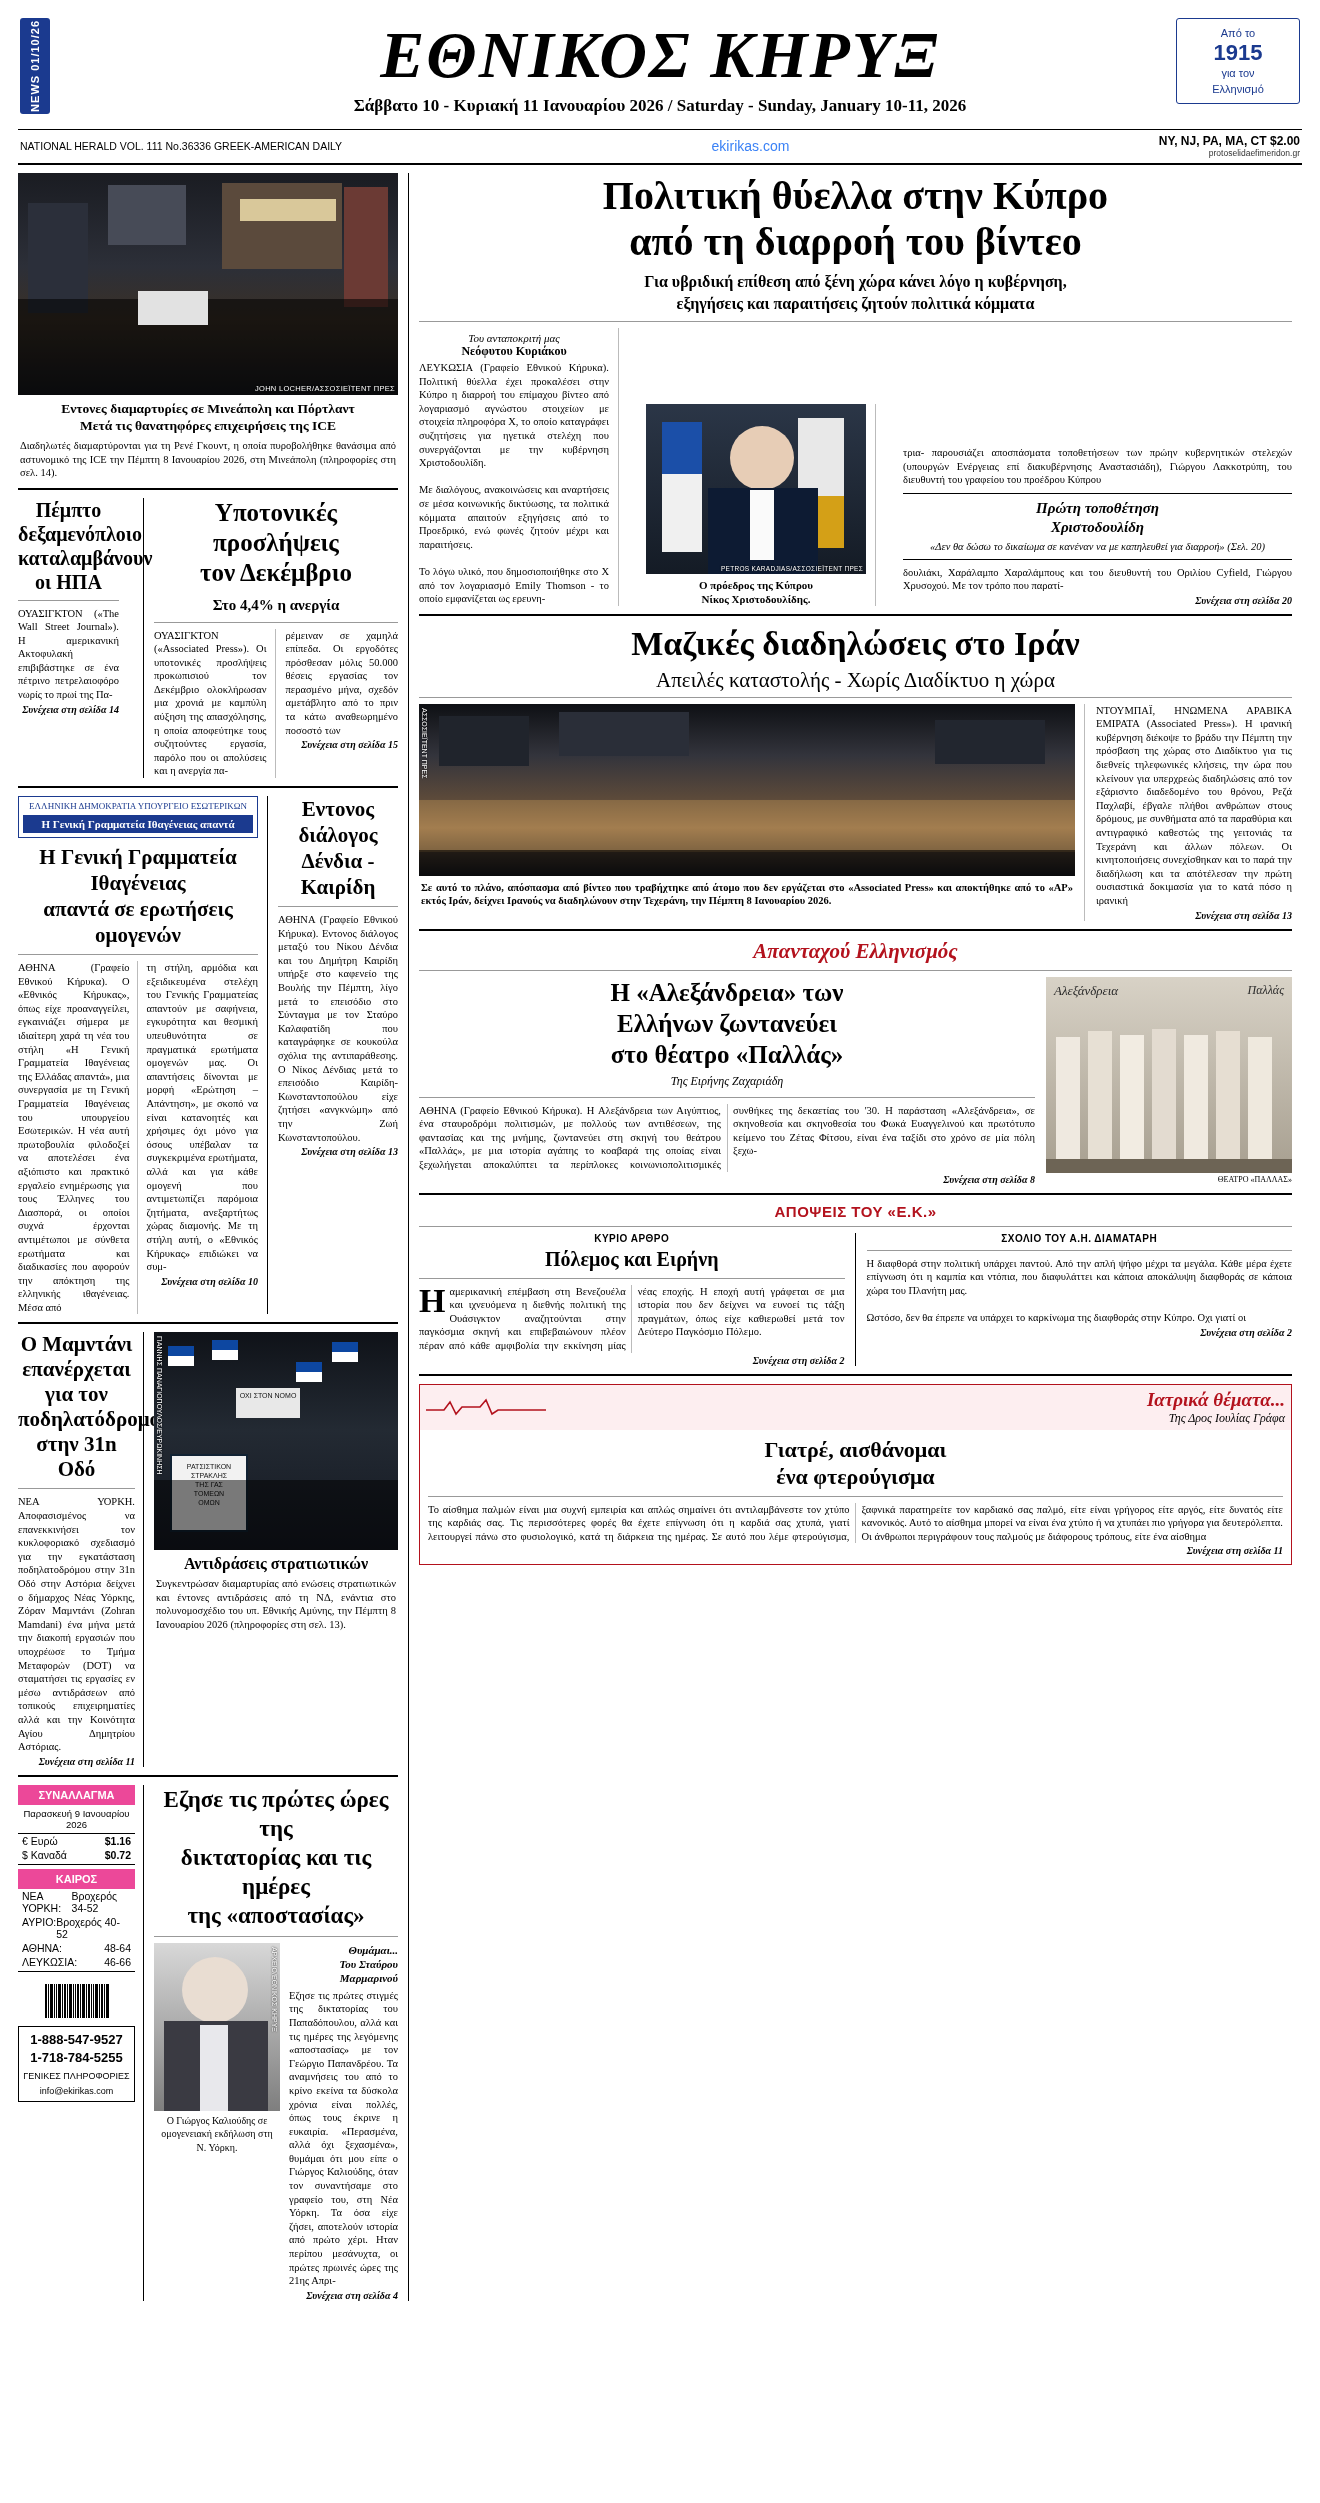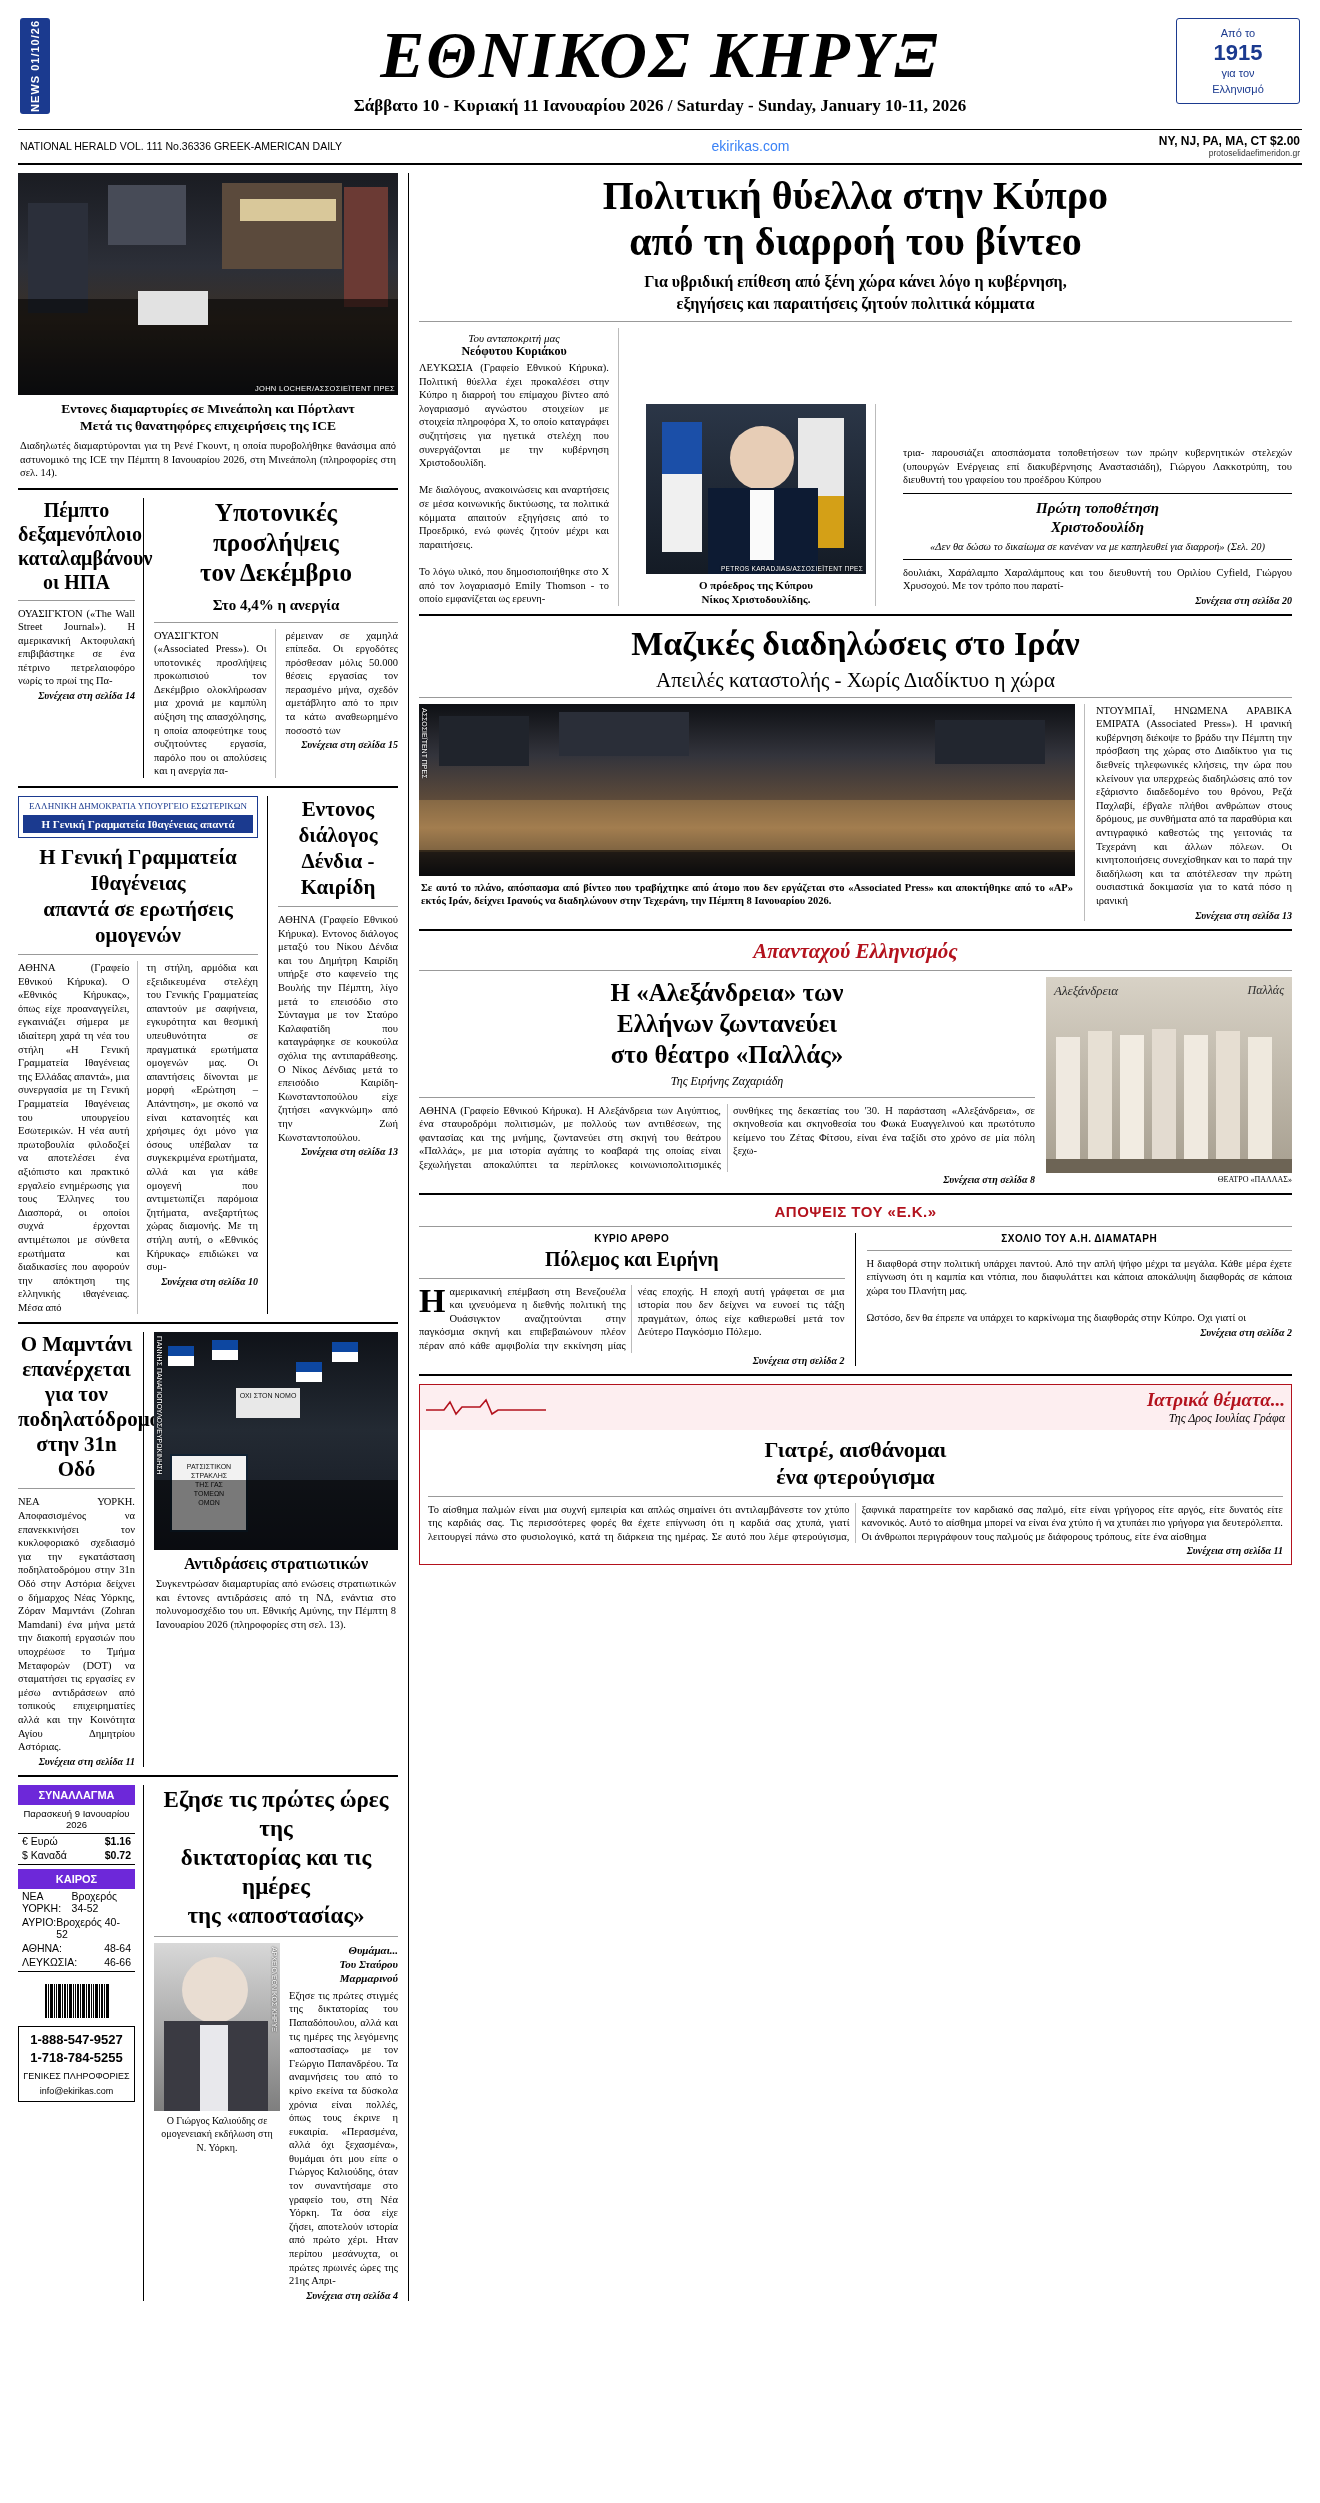--- a/index.html
+++ b/index.html
@@ -79,21 +79,21 @@
   .head-xl { font-size:40px; font-weight:bold; text-align:center; line-height:46px; }
   .head-lg { font-size:34px; font-weight:bold; text-align:center; line-height:39px; }
   .head-md { font-size:26px; font-weight:bold; text-align:center; line-height:31px; }
   .head-sm { font-size:22px; font-weight:bold; text-align:center; line-height:26px; }
   .deck { font-size:16px; font-weight:bold; text-align:center; line-height:22px; padding-top:6px; }
   .byline { font-size:11px; text-align:center; font-style:italic; padding:4px 0 2px; }
 
   .body2 { column-count:2; column-gap:12px; column-rule:1px solid #bbb; font-size:10.5px; line-height:13.6px; text-align:justify; }
   .body1 { font-size:10.5px; line-height:13.6px; text-align:justify; }
   .cont { font-size:10px; font-weight:bold; text-align:right; font-style:italic; padding-top:2px; }
-  .blue-bar { background:#6d28d9; color:#fff; font-family:"Liberation Sans", sans-serif;
+  .blue-bar { background:#ec4899; color:#fff; font-family:"Liberation Sans", sans-serif;
     font-size:11px; font-weight:bold; text-align:center; padding:4px 2px; }
   .gov-banner { border:1px solid #1b3a8f; padding:4px; text-align:center; }
   .gov-banner .crest { font-size:9px; color:#1b3a8f; line-height:11px; }
 
   .pullquote { border-top:1px solid #000; border-bottom:1px solid #000; padding:5px 4px; margin:6px 0; }
   .pq-h { font-size:15px; font-weight:bold; text-align:center; font-style:italic; line-height:19px; }
   .pq-t { font-size:10.5px; font-style:italic; text-align:center; line-height:13.5px; padding-top:3px; }
 
   .section-red { color:#b3121d; font-size:21px; font-weight:bold; text-align:center; font-style:italic; }
   .section-red2 { color:#b3121d; font-size:15px; font-weight:bold; text-align:center; font-family:"Liberation Sans", sans-serif; letter-spacing:.5px; }
@@ -157,21 +157,21 @@
       </div>
       <div class="cap">
         <div>Εντονες διαμαρτυρίες σε Μινεάπολη και Πόρτλαντ</div>
         <div>Μετά τις θανατηφόρες επιχειρήσεις της ICE</div>
       </div>
       <div class="capsmall">Διαδηλωτές διαμαρτύρονται για τη Ρενέ Γκουντ, η οποία πυροβολήθηκε θανάσιμα από αστυνομικό της ICE την Πέμπτη 8 Ιανουαρίου 2026, στη Μινεάπολη (πληροφορίες στη σελ. 14).</div>
 
       <hr class="hr2">
 
       <div style="display:flex;gap:10px;">
-        <div style="width:126px;border-right:1px solid #000;padding-right:8px;">
+        <div style="width:126px;border-right:1px solid #000;padding-right:24px;">
           <div class="head-sm" style="font-size:20px;line-height:24px;">
             <div>Πέμπτο</div>
             <div>δεξαμενόπλοιο</div>
             <div>καταλαμβάνουν</div>
             <div>οι ΗΠΑ</div>
           </div>
           <hr class="hr-thin">
           <div class="body1">ΟΥΑΣΙΓΚΤΟΝ («The Wall Street Journal»). Η αμερικανική Ακτοφυλακή επιβιβάστηκε σε ένα πέτρινο πετρελαιοφόρο νωρίς το πρωί της Πα-</div>
           <div class="cont">Συνέχεια στη σελίδα 14</div>
         </div>

